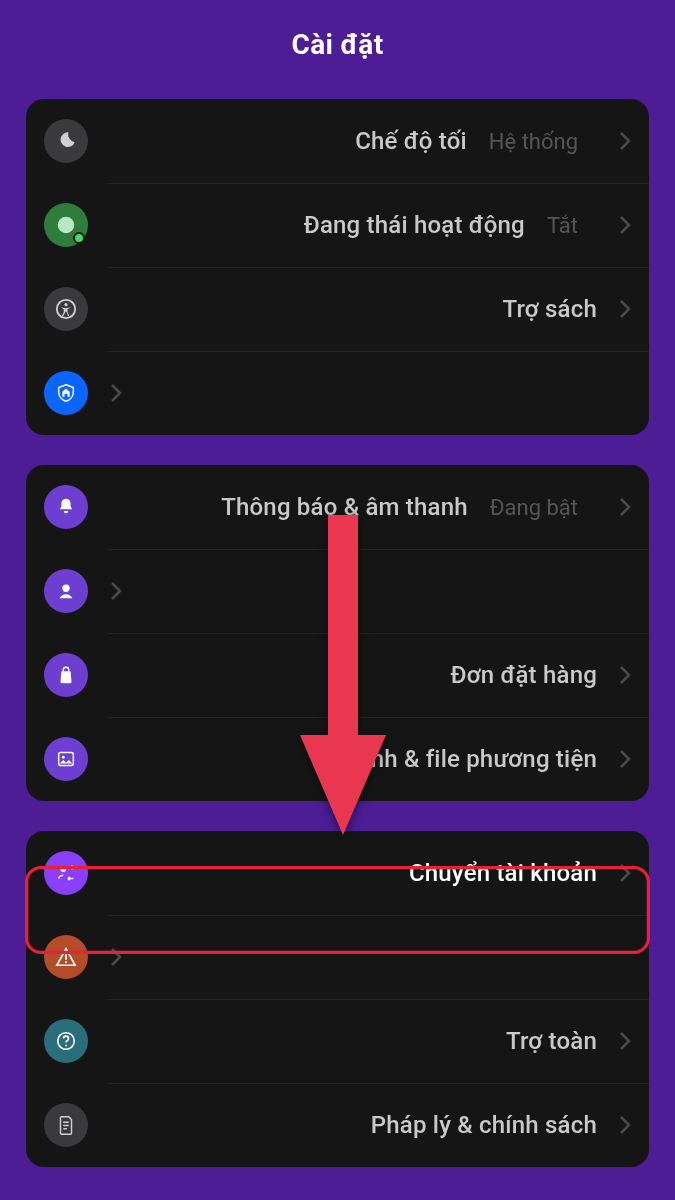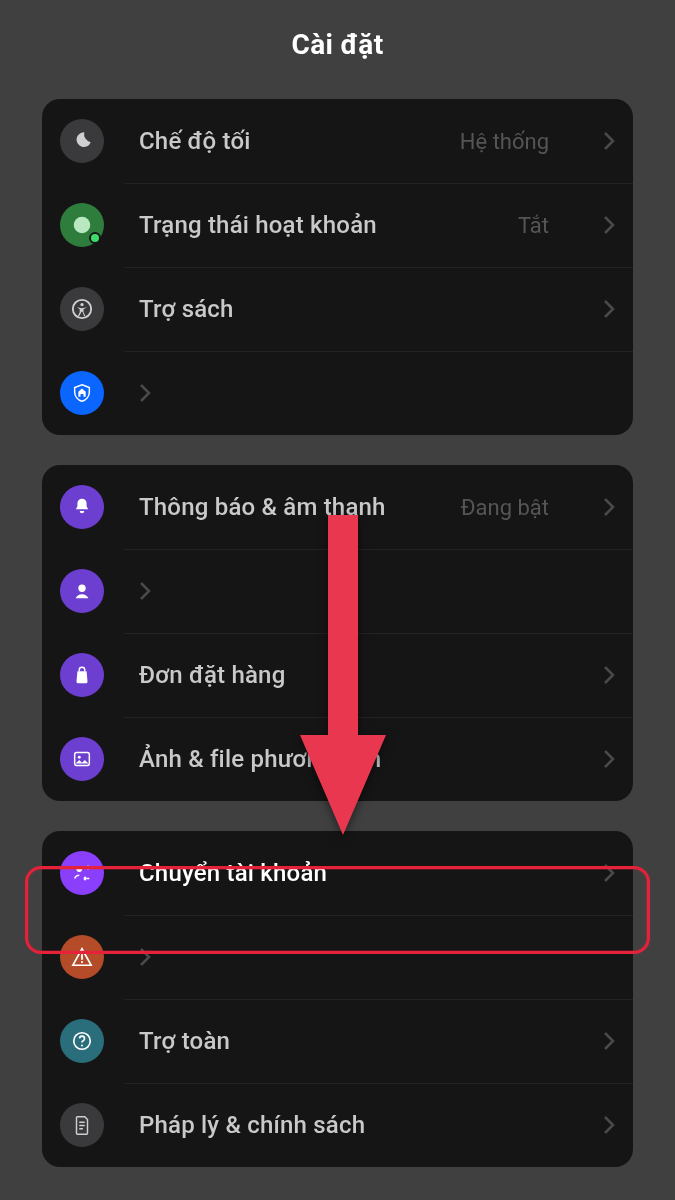--- a/index.html
+++ b/index.html
@@ -1,44 +1,45 @@
 <!DOCTYPE html>
 <html><head>
 <meta charset="utf-8">
 <style>
   * { box-sizing: border-box; margin: 0; padding: 0; }
   html, body { width: 675px; height: 1200px; background: #000; color: #fff; font-family: -apple-system, BlinkMacSystemFont, "Segoe UI", Roboto, Helvetica, Arial, sans-serif; overflow: hidden; }
   .outer {
     width: 675px; height: 1200px;
-    background: #404040;
+    background: #4c1d95;
     position: relative;
-    padding: 10px 17px;
+    padding: 10px 1px;
   }
   .page-title {
     text-align: center;
     font-size: 28px;
     font-weight: 700;
     letter-spacing: 0.3px;
     padding: 18px 0 22px 0;
   }
   .section {
     background: #151516;
     border-radius: 18px;
     margin: 16px 25px 30px 25px;
     overflow: hidden;
   }
   .section.last { margin-bottom: 6px; }
   .row {
     display: flex;
     align-items: center;
-    gap: 35px;
+    gap: 22px;
     padding: 18px 18px 18px 18px;
     position: relative;
     cursor: pointer;
     min-height: 84px;
+    text-align: right;
   }
   .row + .row::before {
     content: "";
     position: absolute;
     top: 0; left: 82px; right: 0;
     height: 1px;
     background: rgba(255,255,255,0.06);
   }
   .icon-circle {
     width: 44px; height: 44px;
@@ -107,21 +108,21 @@
           <polyline points="2,2 10,10 2,18"></polyline>
         </svg>
     </div>
     <div class="row">
       <div class="icon-circle bg-green" style="position:relative;">
         <svg viewBox="0 0 24 24" fill="#b9e8c0">
             <circle cx="12" cy="12" r="9"></circle>
           </svg>
         <span style="position:absolute;right:3px;bottom:3px;width:12px;height:12px;border-radius:50%;background:#3ddc6a;border:2px solid #151516;"></span>
       </div>
-      <div class="row-label">Trạng thái hoạt khoản</div>
+      <div class="row-label">Đang thái hoạt động</div>
       <div class="row-value">Tắt</div>
       <svg class="chevron" viewBox="0 0 12 20" fill="none" stroke="currentColor" stroke-width="2.5">
           <polyline points="2,2 10,10 2,18"></polyline>
         </svg>
     </div>
     <div class="row">
       <div class="icon-circle bg-gray">
         <svg viewBox="0 0 24 24" fill="#cfcfcf">
             <circle cx="12" cy="12" r="10" fill="none" stroke="#cfcfcf" stroke-width="2"></circle>
             <circle cx="12" cy="7.2" r="1.8"></circle>

